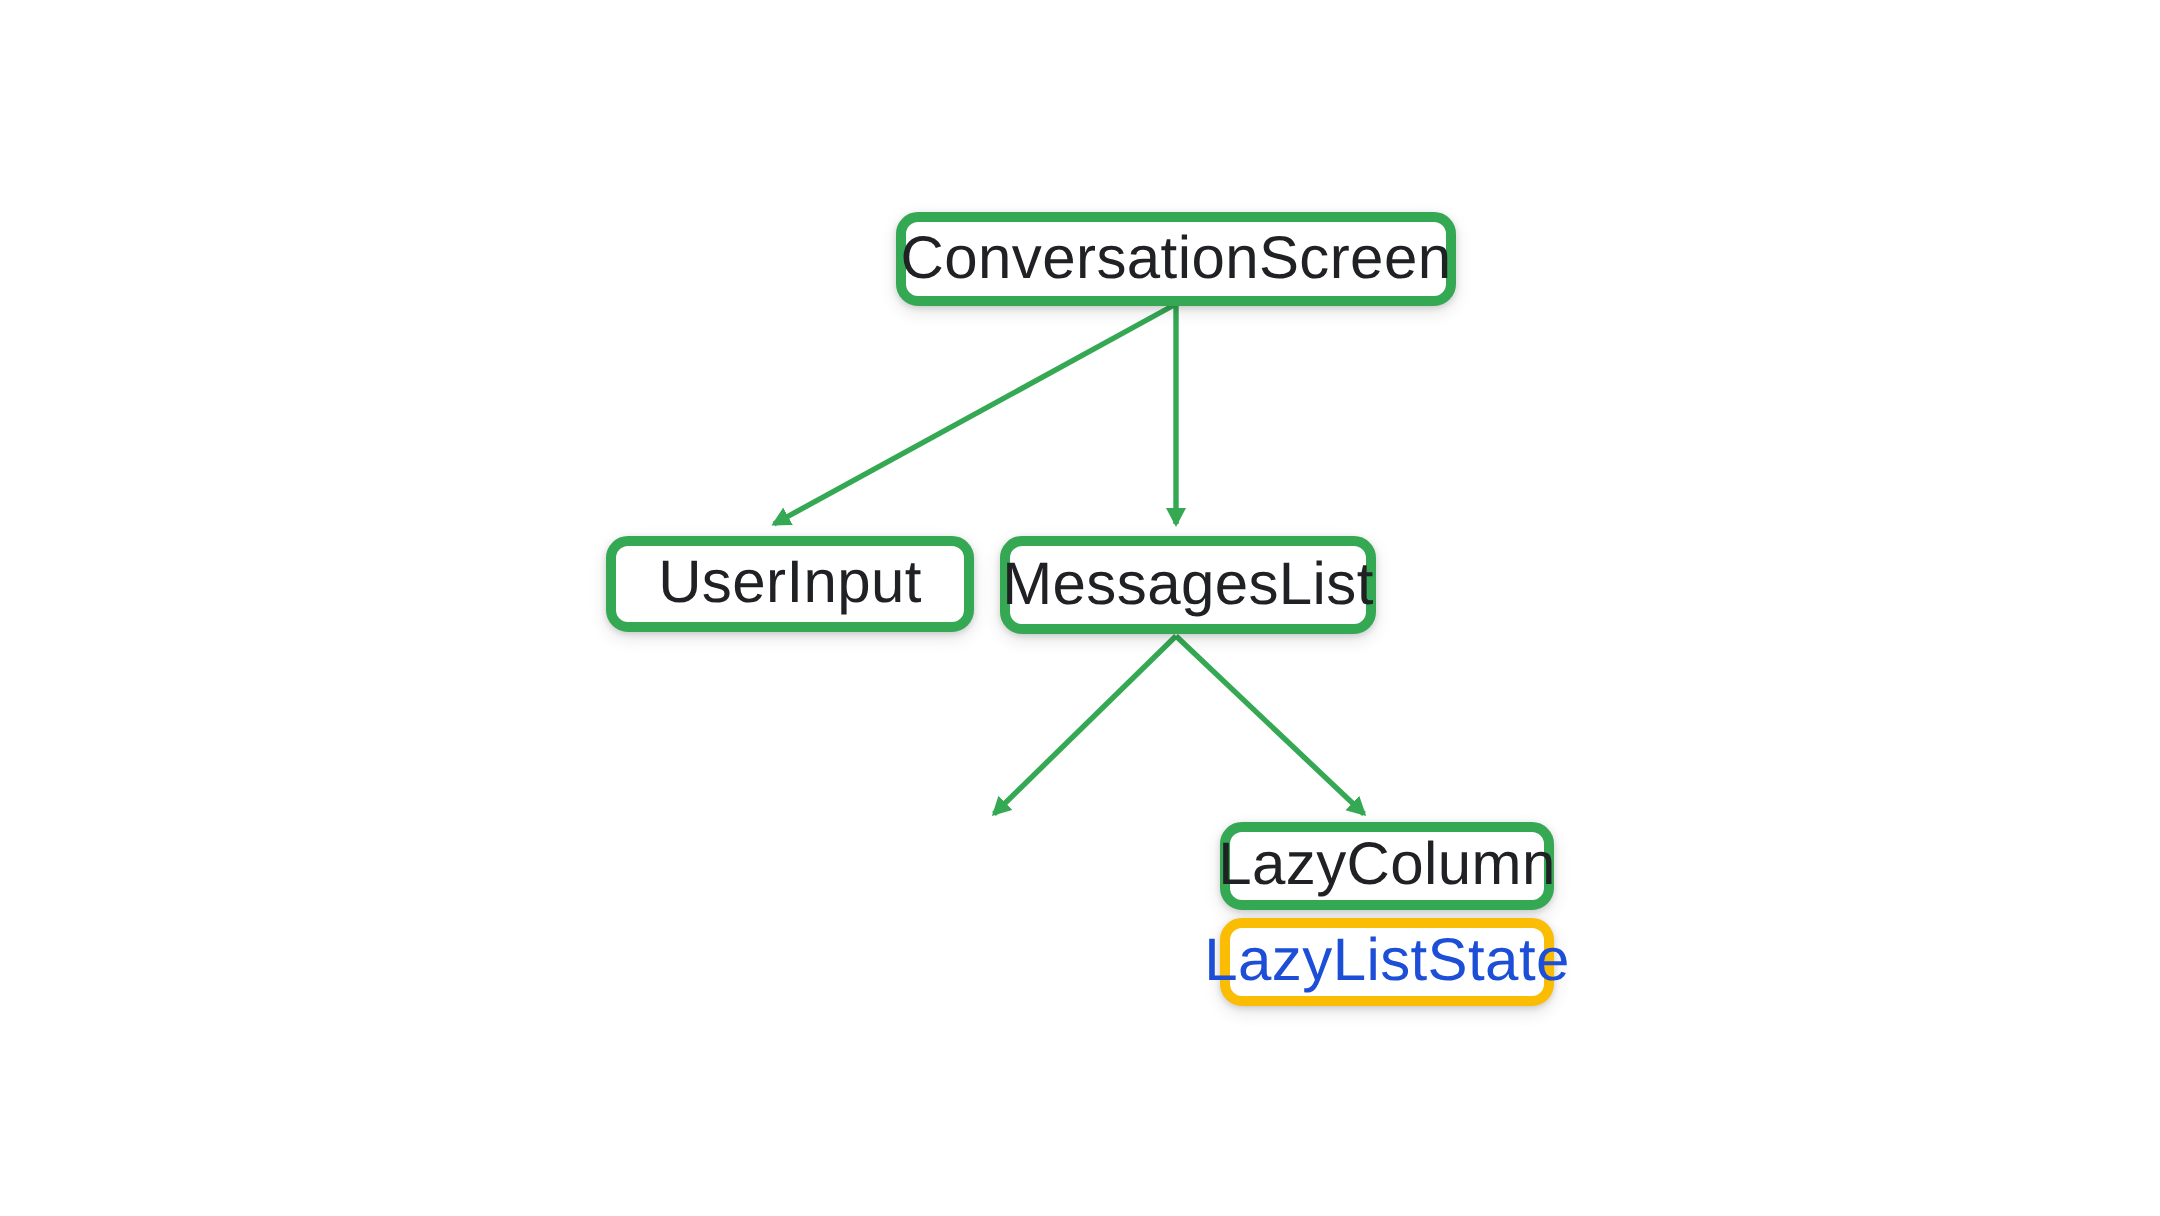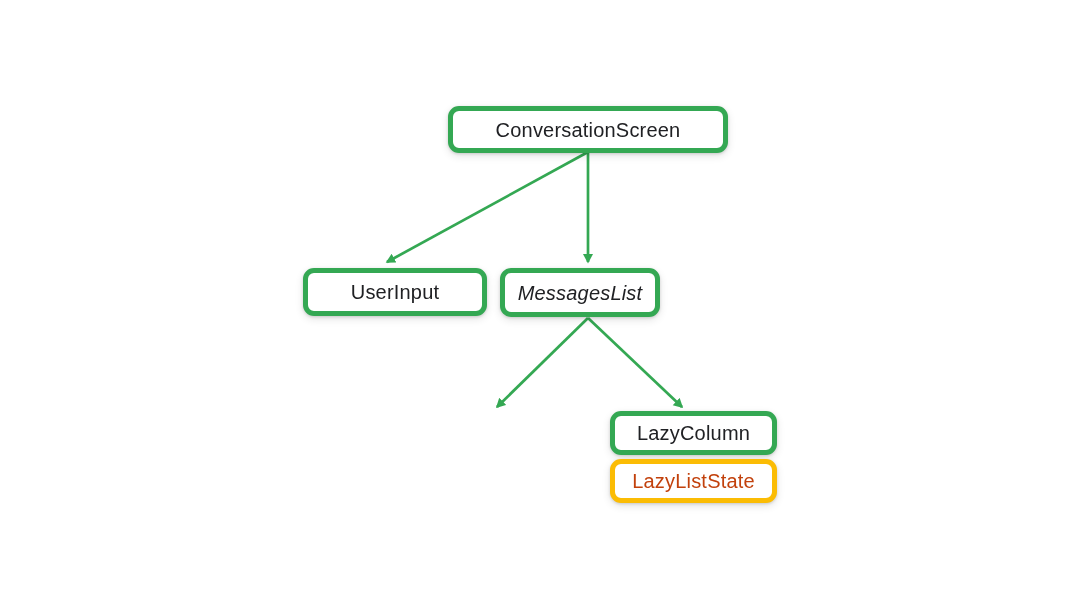--- a/index.html
+++ b/index.html
@@ -28,36 +28,36 @@
     box-sizing: border-box;
     background: #ffffff;
     border: 5px solid #34A853;
     border-radius: 11px;
     display: flex;
     align-items: center;
     justify-content: center;
     box-shadow: 0 1px 3px rgba(0,0,0,0.14), 0 3px 9px rgba(0,0,0,0.11);
   }
   .node-label {
-    font-size: 20px;
+    font-size: 30px;
     line-height: 1;
     color: #202124;
     white-space: nowrap;
     letter-spacing: 0.2px;
   }
   .node.yellow {
     border-color: #FBBC04;
   }
   .node.yellow .node-label {
-    color: #c2410c;
+    color: #1d4ed8;
   }
   
   .n-conversationscreen { left: 448px; top: 106px; width: 280px; height: 47px; }
   .n-userinput          { left: 303px; top: 268px; width: 184px; height: 48px; }
-  .n-messageslist       { left: 500px; top: 268px; width: 160px; height: 49px; font-style: italic; }
+  .n-messageslist       { left: 500px; top: 268px; width: 188px; height: 49px; }
   .n-button             { left: 399px; top: 412px; width: 166px; height: 48px; }
   .n-lazycolumn         { left: 610px; top: 411px; width: 167px; height: 44px; }
   .n-lazyliststate      { left: 610px; top: 459px; width: 167px; height: 44px; }
 </style>
 </head>
 <body>
 
 <div class="canvas">
 
   <svg class="edges" viewBox="0 0 1080 608" xmlns="http://www.w3.org/2000/svg">

